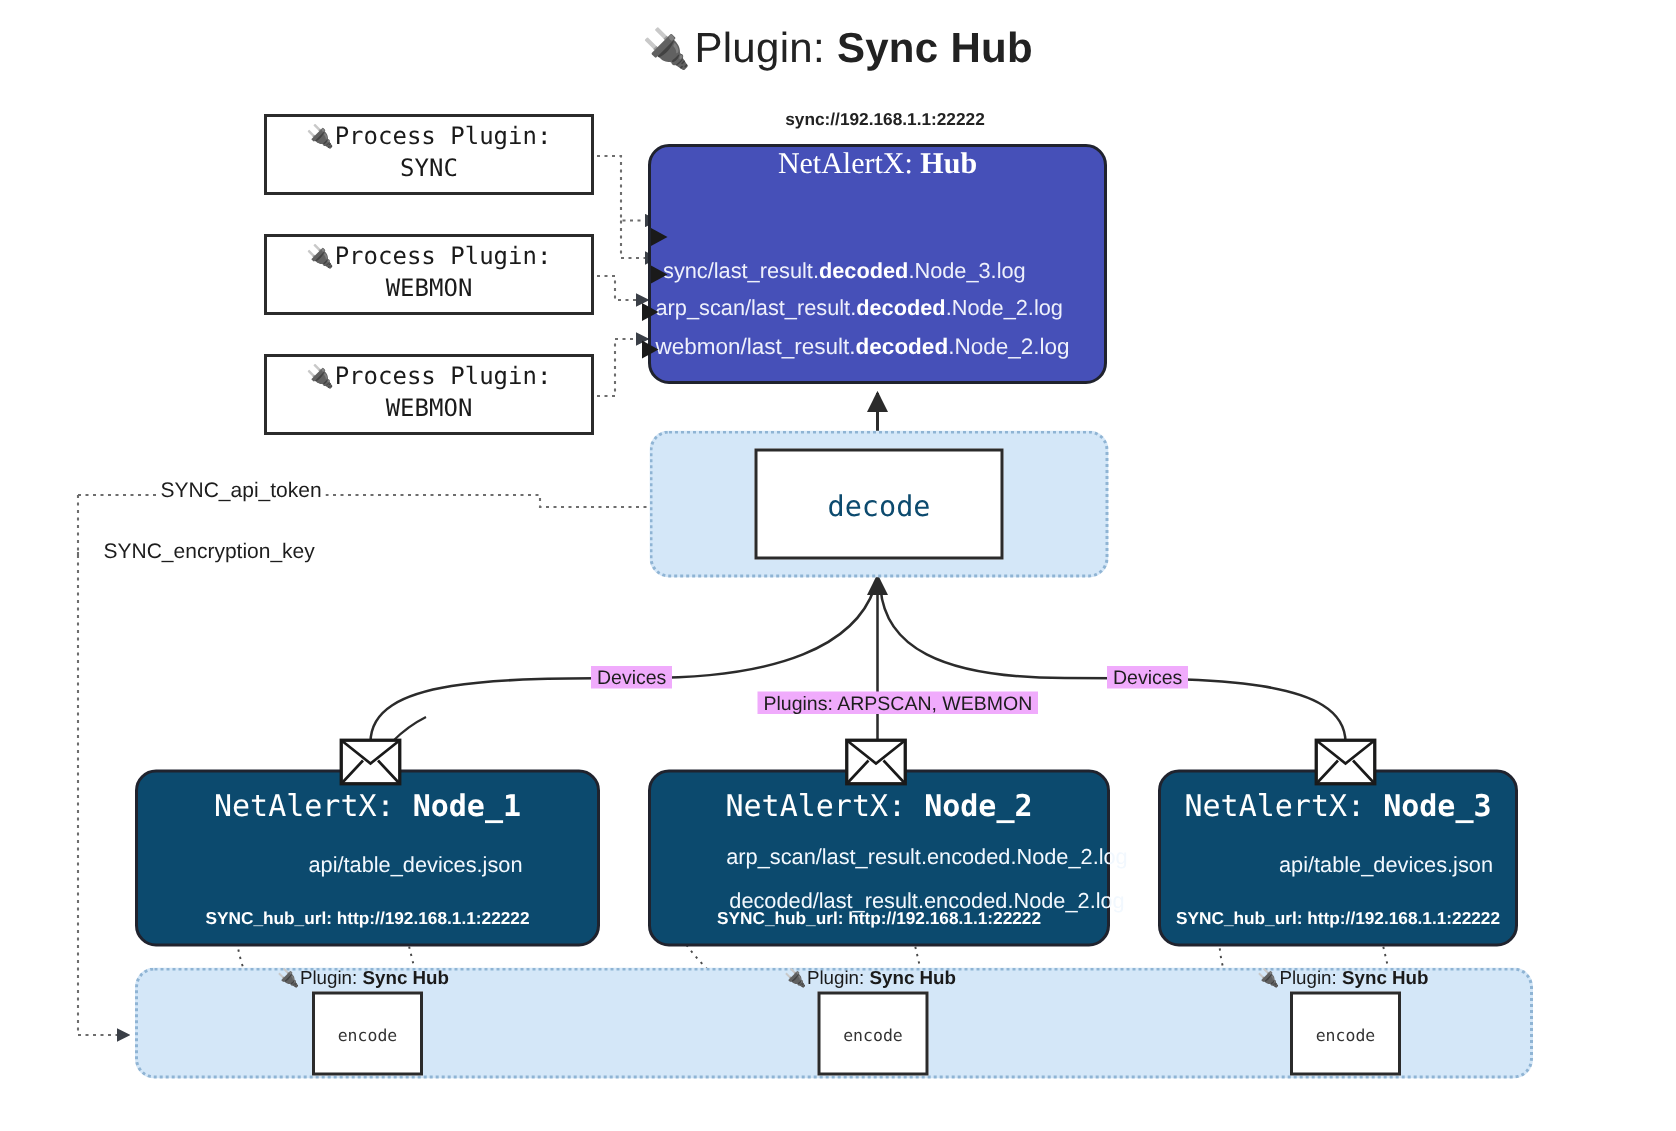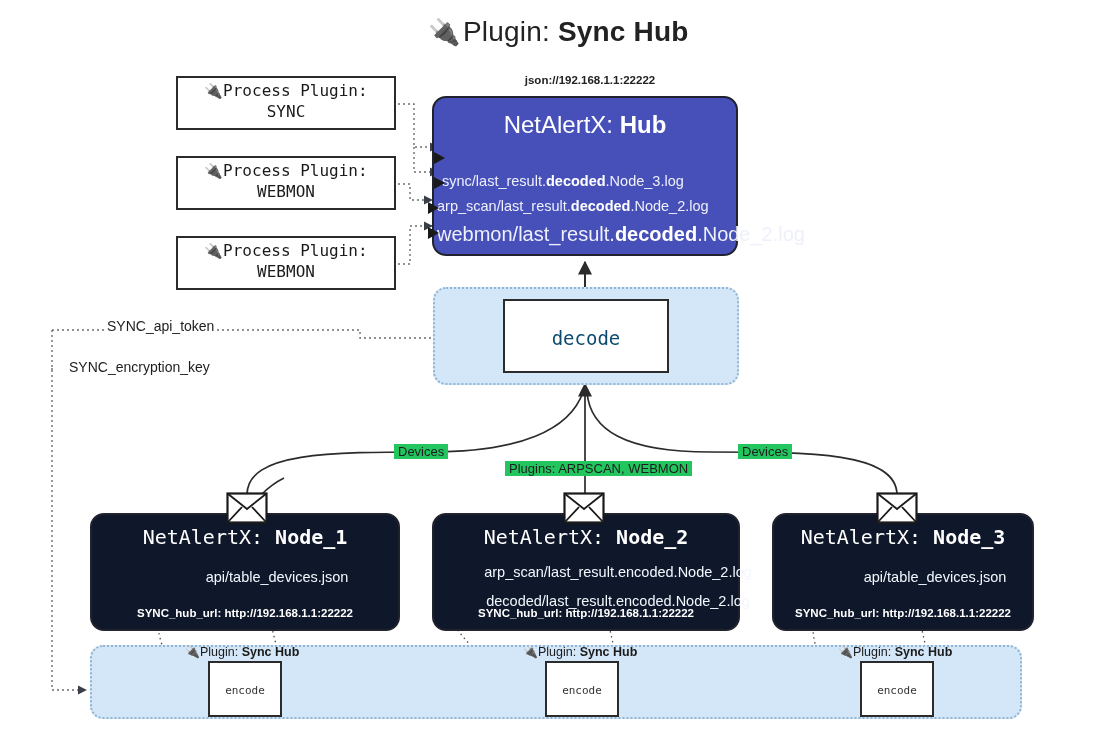--- a/index.html
+++ b/index.html
@@ -67,41 +67,40 @@
     left: 432px; top: 96px;
     width: 306px; height: 160px;
     background: #4650b8;
     border: 2.5px solid #20232e;
     border-radius: 14px;
     box-sizing: border-box;
   }
   #hub-box .hub-title {
     display: block;
     text-align: center;
-    margin-top: 13px;
-    font-family: Liberation Sans, sans-serif;
-    font-size: 24px;
+    font-family: Liberation Serif, serif;
+    font-size: 20px;
     color: #ffffff;
     white-space: nowrap;
   }
   #hub-box .hub-title .b { font-weight: bold; }
   .hub-line {
     position: absolute;
     left: 8px;
     width: 296px;
     font-size: 14.5px;
     color: #eef0fb;
     white-space: nowrap;
     line-height: 1;
   }
   .hub-line .b { font-weight: bold; color: #ffffff; }
   .hub-line.l0 { top: 51px; }
   .hub-line.l1 { top: 76px; }
   .hub-line.l2 { top: 101px; left: 3px; font-size: 14.5px; }
-  .hub-line.l3 { top: 126px; left: 3px; font-size: 20px; }
+  .hub-line.l3 { top: 126px; left: 3px; font-size: 15px; }
 
   
   .sync-var {
     font-size: 14px;
     color: #1d1d1d;
     background: #ffffff;
     padding: 0 3px;
     white-space: nowrap;
   }
   #sync-api-token { left: 104px; top: 318px; }
@@ -126,32 +125,32 @@
     font-size: 19px;
     color: #0c4a6e;
     text-align: center;
     line-height: 74px;
   }
 
   
   .edge-label {
     font-size: 13px;
     color: #1d1d1d;
-    background: #22c55e;
+    background: #f0abfc;
     padding: 0 4px;
     white-space: nowrap;
   }
   #label-devices-left { left: 394px; top: 444px; }
   #label-devices-right { left: 738px; top: 444px; }
   #label-plugins-mid { left: 505px; top: 461px; }
 
   
   .node-box {
     height: 118px;
-    background: #0f172a;
+    background: #0c4a6e;
     border: 2.5px solid #20232e;
     border-radius: 14px;
     box-sizing: border-box;
   }
   .node-title {
     display: block;
     text-align: center;
     margin-top: 10px;
     font-family: "DejaVu Sans Mono", "Liberation Mono", monospace;
     font-size: 20px;
@@ -174,21 +173,21 @@
     width: 100%;
     text-align: center;
     bottom: 10px;
     font-size: 11.5px;
     font-weight: bold;
     color: #ffffff;
     white-space: nowrap;
   }
   #node-1 { left: 90px; top: 513px; width: 310px; }
   #node-2 { left: 432px; top: 513px; width: 308px; }
-  #node-3 { left: 772px; top: 513px; width: 262px; }
+  #node-3 { left: 772px; top: 513px; width: 240px; }
   #node-1 .node-line.a { top: 55px; }
   #node-3 .node-line.a { top: 55px; }
   #node-2 .node-line.a { top: 50px; }
   #node-2 .node-line.b { top: 79px; }
 
   
   #encode-band {
     left: 90px; top: 645px;
     width: 932px; height: 74px;
     background: #d4e7f8;
@@ -291,21 +290,21 @@
 </div>
 <div class="abs proc-box" style="left:176px; top:156px;">
   <span class="l1"><span class="plug">🔌</span><span>Process Plugin:</span></span>
   <span class="l2">WEBMON</span>
 </div>
 <div class="abs proc-box" style="left:176px; top:236px;">
   <span class="l1"><span class="plug">🔌</span><span>Process Plugin:</span></span>
   <span class="l2">WEBMON</span>
 </div>
 
-<div class="abs" id="hub-url">json://192.168.1.1:22222</div>
+<div class="abs" id="hub-url">sync://192.168.1.1:22222</div>
 <div class="abs" id="hub-box">
   <span class="hub-title"><span>NetAlertX:</span> <span class="b">Hub</span></span>
   <div class="hub-line l1"><span>sync/last_result.</span><span class="b">decoded</span><span>.Node_3.log</span></div>
   <div class="hub-line l2"><span>arp_scan/last_result.</span><span class="b">decoded</span><span>.Node_2.log</span></div>
   <div class="hub-line l3"><span>webmon/last_result.</span><span class="b">decoded</span><span>.Node_2.log</span></div>
 </div>
 
 <div class="abs sync-var" id="sync-api-token">SYNC_api_token</div>
 <div class="abs sync-var" id="sync-enc-key">SYNC_encryption_key</div>
 

